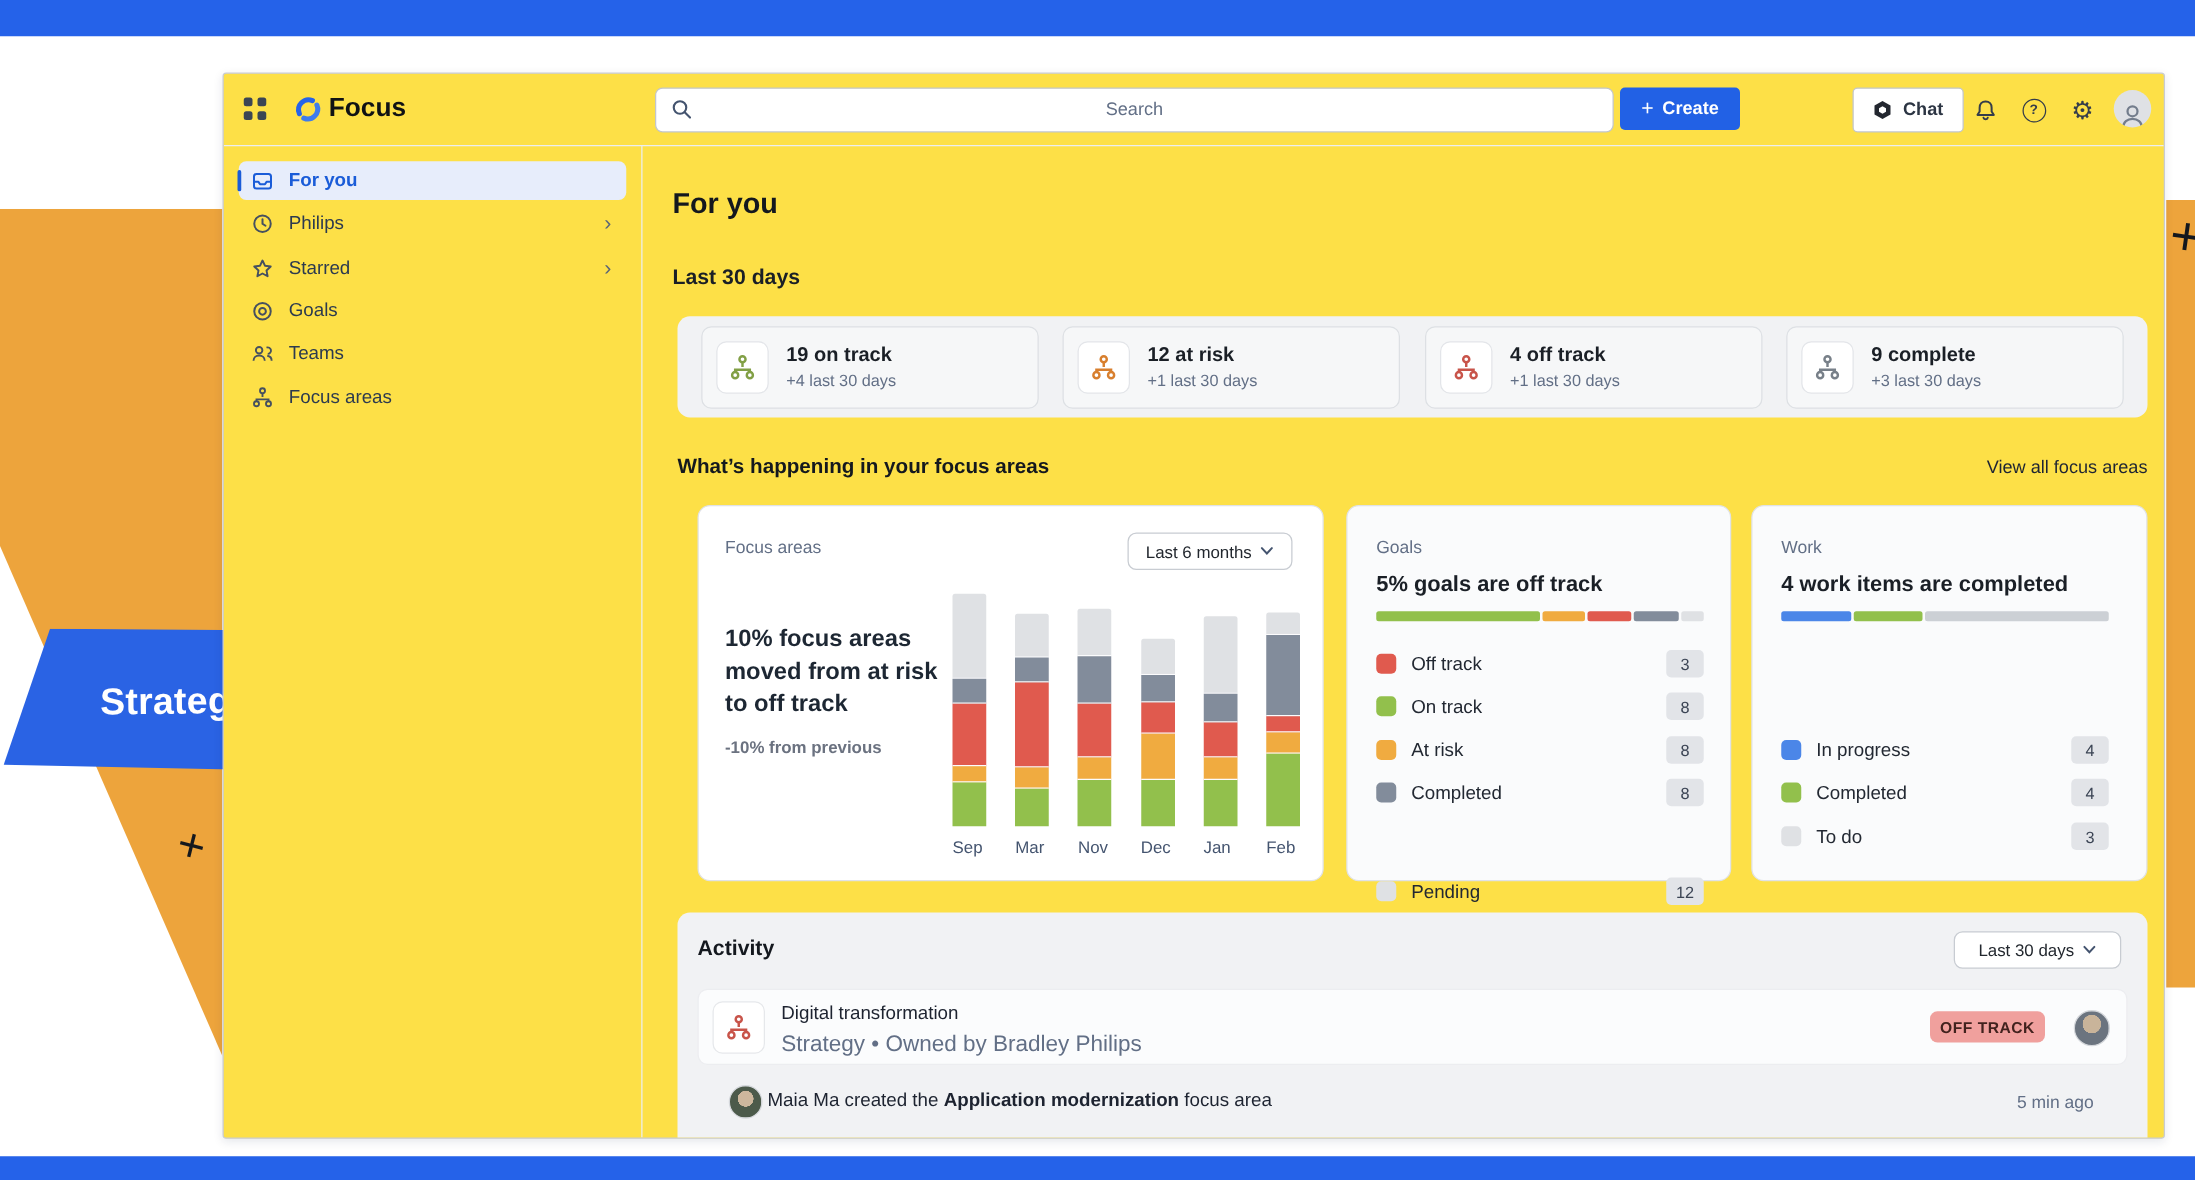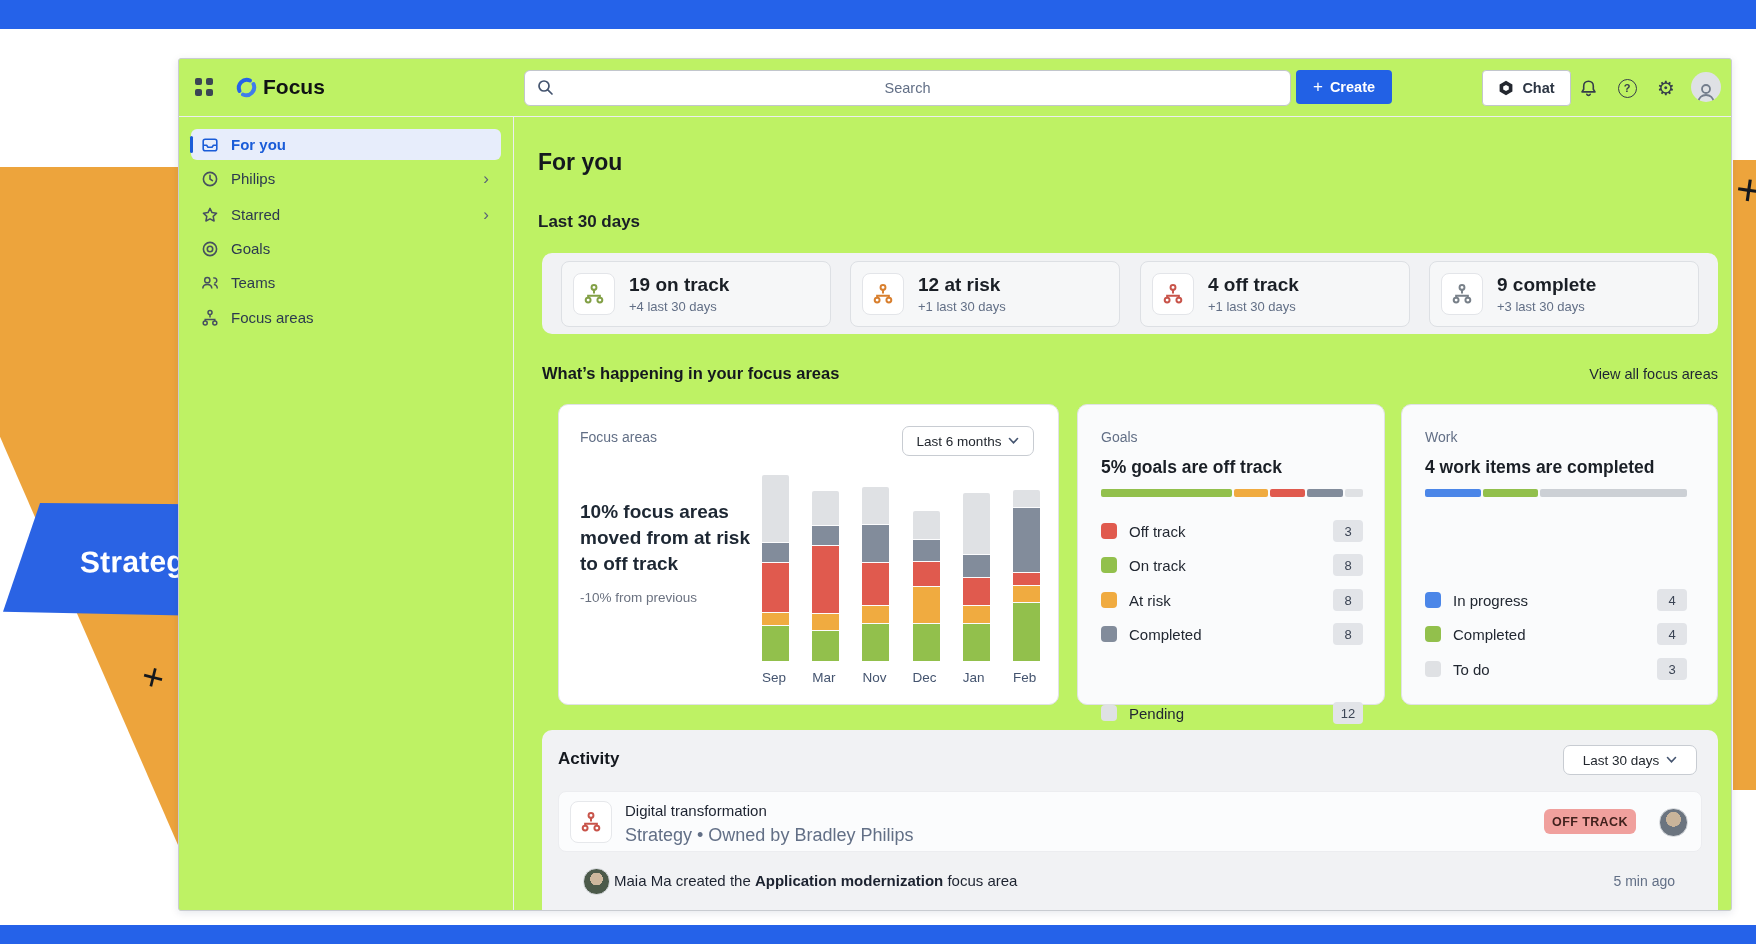--- a/index.html
+++ b/index.html
@@ -10,21 +10,21 @@
   .bar-bottom{position:absolute;left:0;top:925px;width:1756px;height:19px;}
   .orange-left{position:absolute;left:0;top:167px;width:178px;height:678px;
                clip-path:polygon(0 0,100% 0,100% 100%,0 39.8%);}
   .orange-right{position:absolute;left:1733px;top:160px;width:23px;height:630px;}
   .banner{position:absolute;left:0;top:496px;width:460px;height:130px;
           clip-path:polygon(8.7% 5.4%,95.4% 7.7%,87% 95.4%,0.65% 89%);
           display:flex;align-items:center;justify-content:center;}
   .banner span{color:#fff;font-size:30px;font-weight:700;letter-spacing:.2px;transform:rotate(-0.6deg);padding-right:30px;}
   .sparkle{position:absolute;color:#15181d;font-size:44px;font-weight:400;line-height:1;transform:rotate(8deg);}
   
-  .window{position:absolute;left:178px;top:58px;width:1552px;height:851px;background:#bef264;
+  .window{position:absolute;left:178px;top:58px;width:1552px;height:851px;background:#fde047;
           border:1px solid #c9ccd1;border-radius:3px;box-shadow:0 2px 8px rgba(9,30,66,.10);overflow:hidden;}
   .app-header{position:absolute;left:0;top:0;width:100%;height:57px;border-bottom:1px solid #eceef0;}
   .grid-icon{position:absolute;left:16px;top:19px;width:19px;height:19px;display:grid;
              grid-template-columns:7px 7px;grid-template-rows:7px 7px;gap:4px;}
   .grid-icon i{background:#3b4554;border-radius:2px;}
   .logo-mark{position:absolute;left:56px;top:17px;}
   .logo-text{position:absolute;left:84px;top:16px;font-size:21px;font-weight:700;color:#101214;}
   .search{position:absolute;left:345px;top:11px;width:765px;height:34px;border:1px solid #c2c6cc;border-radius:6px;
           display:flex;align-items:center;justify-content:center;font-size:14.5px;color:#626f86;background:#fff;}
   .search svg{position:absolute;left:12px;top:8px;}
@@ -50,38 +50,38 @@
   .nav-item .chev{margin-left:auto;margin-right:12px;color:#5a6577;font-size:17px;line-height:1;}
   
   .main{position:absolute;left:334px;top:57px;right:0;bottom:0;}
   .page-title{position:absolute;left:25px;top:33px;font-size:23px;font-weight:700;color:#14181e;}
   .period-heading{position:absolute;left:25px;top:96px;font-size:17px;font-weight:700;color:#1a1f26;}
   .stats-strip{position:absolute;left:29px;top:137px;width:1176px;height:81px;background:#f1f2f4;border-radius:10px;}
   .stat-card{position:absolute;top:8px;width:268px;height:64px;background:#f6f7f8;border:1px solid #dde0e4;border-radius:8px;
              display:flex;align-items:center;}
   .stat-ic{width:40px;height:40px;background:#fff;border:1px solid #e3e5e9;border-radius:8px;margin:0 14px 0 11px;
            display:flex;align-items:center;justify-content:center;}
-  .stat-title{font-size:19px;font-weight:700;color:#1a1f26;}
+  .stat-title{font-size:16px;font-weight:700;color:#1a1f26;}
   .stat-sub{font-size:13px;color:#626f86;margin-top:3px;}
   .section-row{position:absolute;left:29px;top:246px;width:1176px;height:24px;}
   .section-heading{position:absolute;left:0;top:2px;font-size:16.5px;font-weight:700;color:#14181e;}
   .view-all{position:absolute;right:0;top:4px;font-size:14.5px;color:#1d2433;}
   .card{position:absolute;top:288px;height:301px;border:1px solid #e0e2e6;border-radius:10px;box-sizing:border-box;}
   .card.trend{left:45px;width:501px;background:#fff;}
   .card.goals{left:564px;width:308px;background:#fafbfc;}
   .card.work{left:888px;width:317px;background:#fafbfc;}
   .card-label{position:absolute;left:23px;top:24px;font-size:14px;color:#626f86;}
   .trend .card-label{left:21px;}
   .trends-tag{position:absolute;left:174px;top:277px;width:174px;height:51px;background:#7ab73e;
               clip-path:polygon(4.5% 0,100% 7%,95.5% 100%,0 92%);display:flex;align-items:center;justify-content:center;z-index:5;}
   .trends-tag span{font-size:24px;font-weight:800;font-style:italic;color:#111;transform:rotate(-1deg);letter-spacing:.3px;}
   .range-btn{position:absolute;left:343px;top:21px;width:130px;height:28px;background:#fff;border:1px solid #c8ccd2;border-radius:7px;
              display:flex;align-items:center;justify-content:center;gap:7px;font-size:13.5px;color:#22272e;}
   .trend-headline{position:absolute;left:21px;top:94px;width:185px;font-size:19px;font-weight:700;color:#1d2733;line-height:26px;}
-  .trend-delta{position:absolute;left:21px;top:185px;font-size:13.5px;color:#6b7280;}
+  .trend-delta{position:absolute;left:21px;top:185px;font-size:13.5px;color:#6b7280;font-weight:bold;}
   .trend-chart{position:absolute;left:203px;top:60px;width:280px;height:220px;}
   .bar-col{position:absolute;bottom:0;width:27px;}
   .bar-stack{display:flex;flex-direction:column;justify-content:flex-end;width:27px;}
   .seg{width:100%;box-sizing:border-box;border-bottom:1px solid #fcfcfd;}
   .bar-stack .seg:first-child{border-radius:2px 2px 0 0;}
   .bar-stack .seg:last-child{border-bottom:none;}
   .bar-label{text-align:left;font-size:13.5px;color:#44546f;margin-top:9px;width:27px;}
   .mini-headline{position:absolute;left:23px;top:52px;font-size:17.5px;font-weight:700;color:#1a1f26;}
   .pbar{position:absolute;left:23px;top:84px;width:262px;height:8px;display:flex;gap:2px;}
   .pseg{height:8px;border-radius:2px;}

